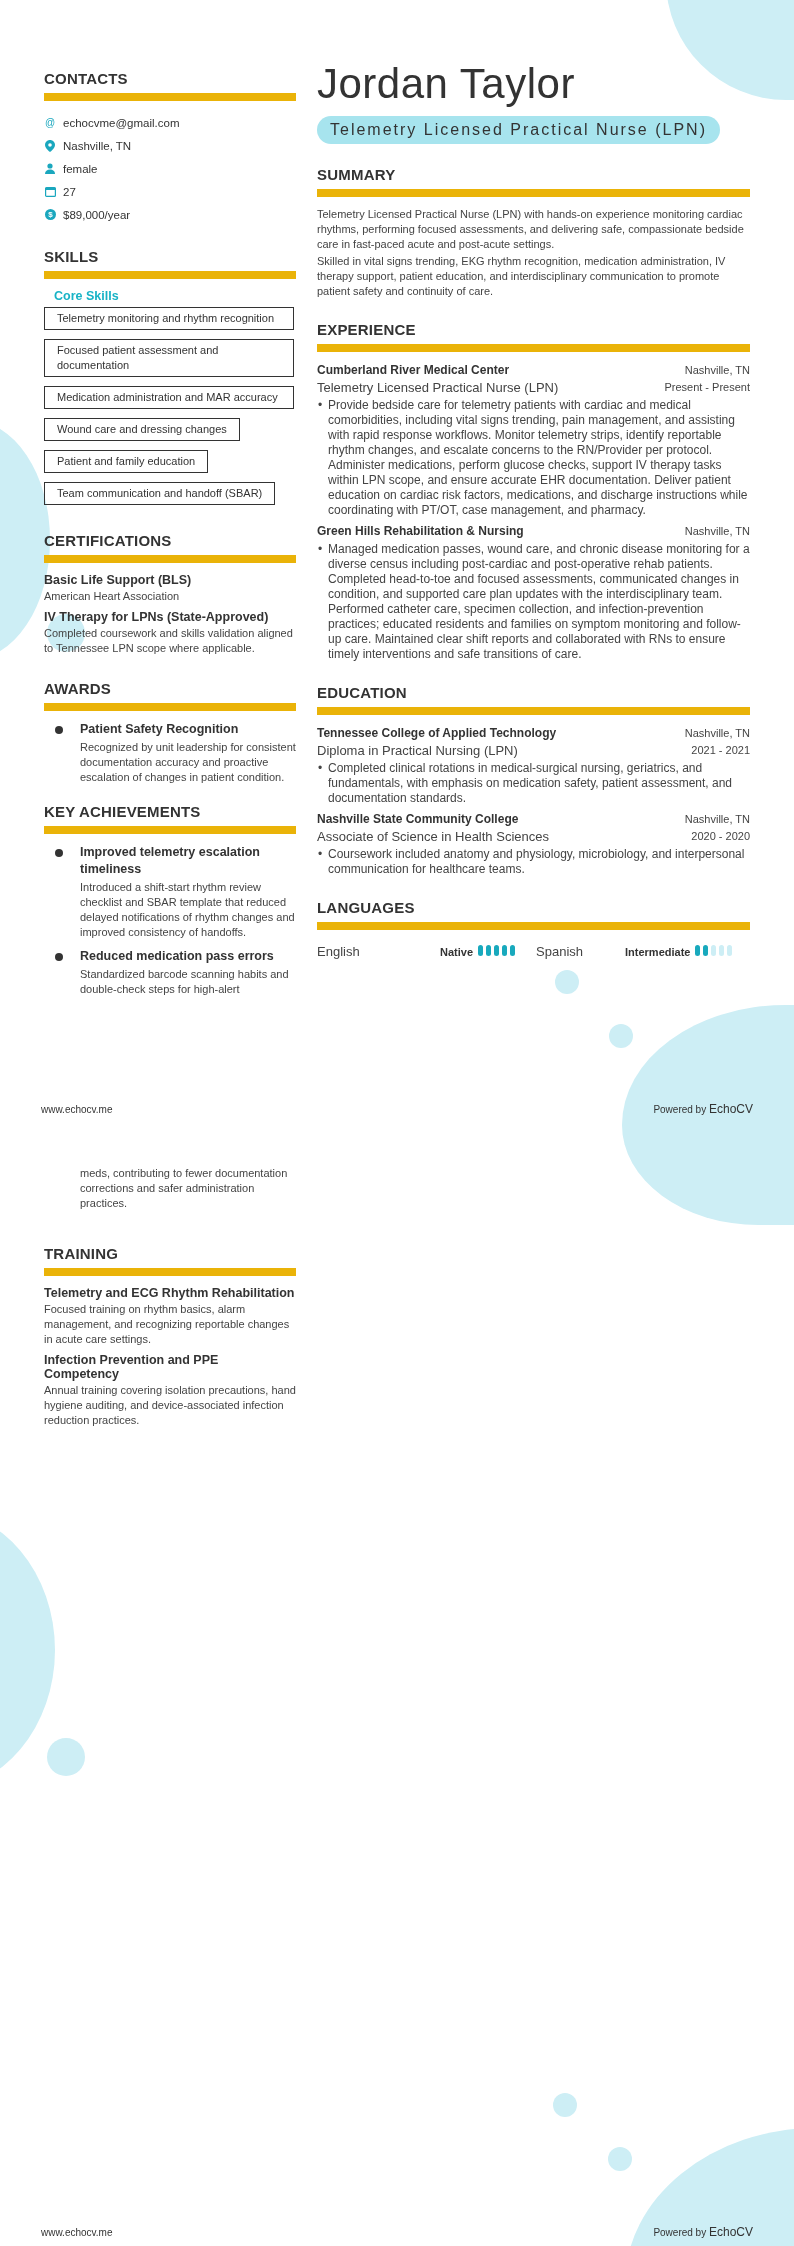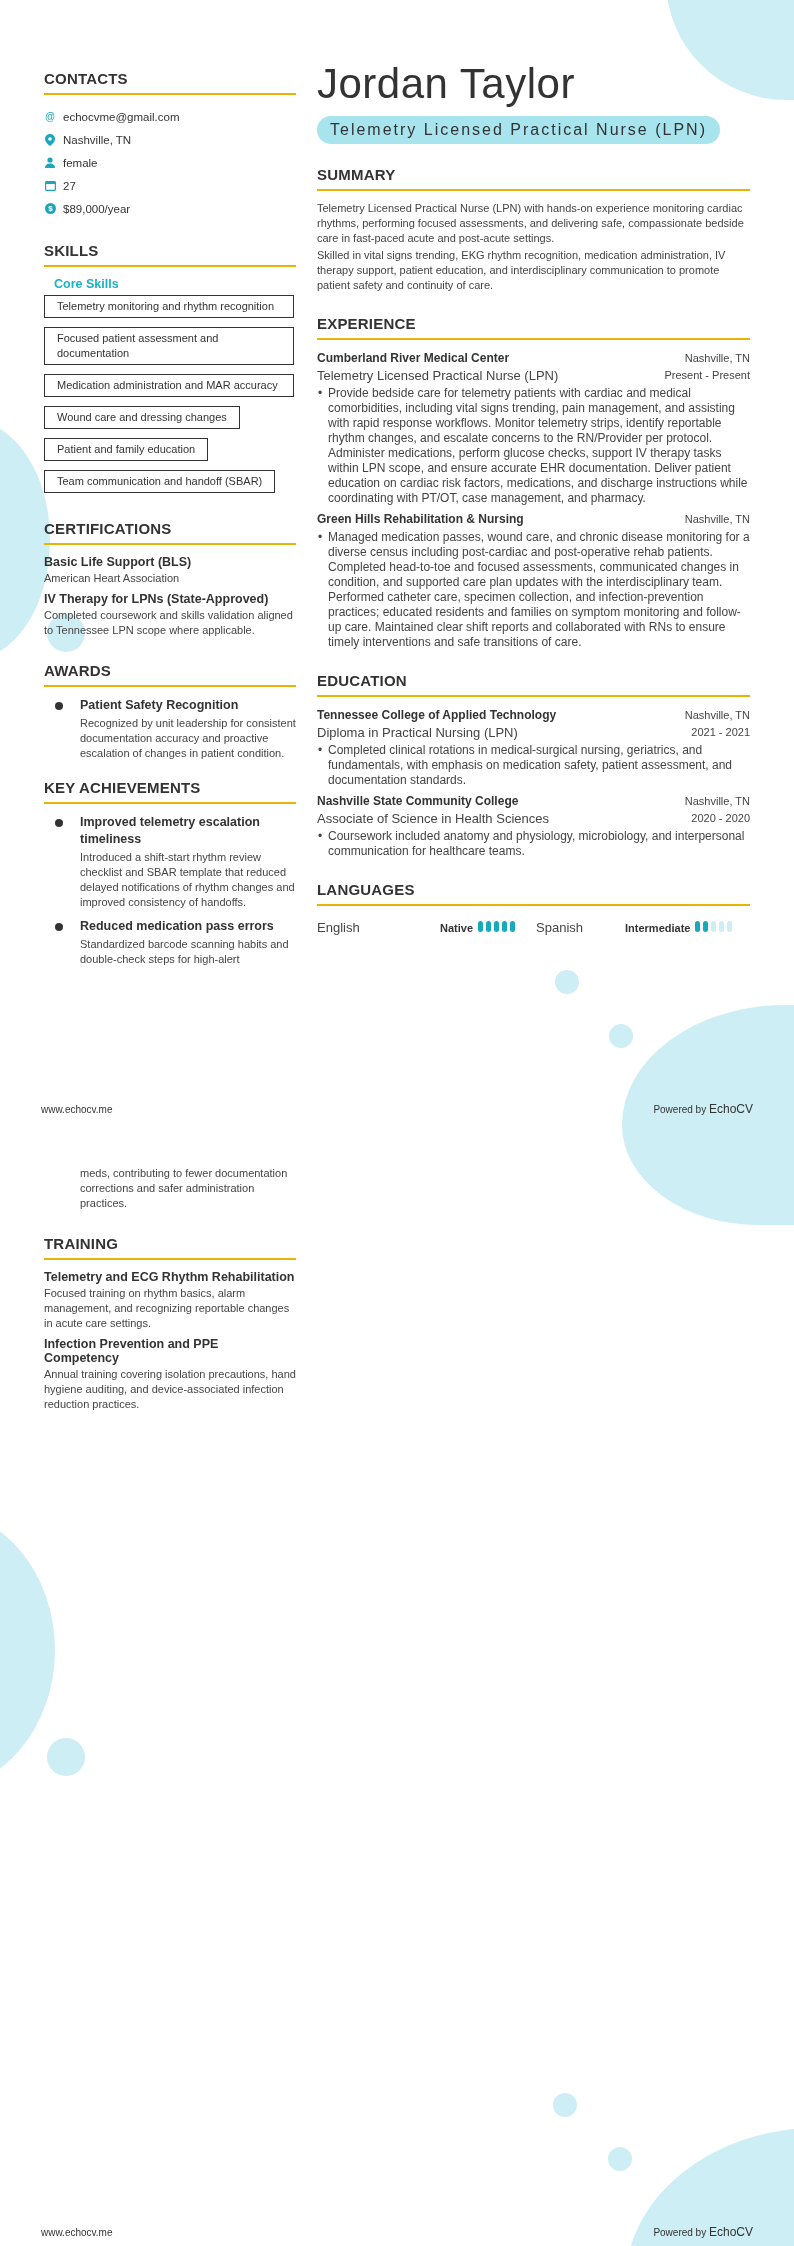--- a/index.html
+++ b/index.html
@@ -2,21 +2,21 @@
 <html><head>
 <meta charset="utf-8">
 <style>
   * { box-sizing: border-box; margin: 0; padding: 0; }
   html, body { width: 794px; background: #ffffff; }
   body { font-family: "Liberation Sans", "DejaVu Sans", sans-serif; color: #333; position: relative; height: 2246px; overflow: hidden; }
   .blob { position: absolute; background: #cdeef5; z-index: 0; }
   .page { position: absolute; left: 0; width: 794px; z-index: 1; }
   .col-left { position: absolute; left: 44px; width: 252px; }
   .col-right { position: absolute; left: 317px; width: 433px; }
-  .sec-title { font-size: 15px; font-weight: bold; color: #333; letter-spacing: 0.2px; padding-bottom: 6px; border-bottom: 2px solid #eab308; margin-bottom: 10px; }
+  .sec-title { font-size: 15px; font-weight: bold; color: #333; letter-spacing: 0.2px; padding-bottom: 6px; border-bottom: 8px solid #eab308; margin-bottom: 10px; }
   .contact-row { display: flex; align-items: center; font-size: 11.5px; color: #333; height: 23px; }
   .contact-row .ic { width: 12px; height: 12px; margin-right: 7px; display: inline-flex; align-items: center; justify-content: center; color: #1aa7be; font-size: 10px; }
   .sub-title { color: #18b3c6; font-weight: bold; font-size: 12.5px; margin: 6px 0 4px 10px; }
   .skill-box { border: 1px solid #333; font-size: 11px; line-height: 15px; padding: 3px 12px; margin-bottom: 9px; color: #333; display: inline-block; }
   .cert-name { font-weight: bold; font-size: 12.5px; color: #333; margin-top: 6px; }
   .cert-sub { font-size: 11px; color: #444; line-height: 15px; margin-top: 2px; }
   .bul-item { position: relative; padding-left: 36px; margin-bottom: 8px; }
   .bul-item .dot { position: absolute; left: 11px; top: 5px; width: 8px; height: 8px; border-radius: 50%; background: #333; }
   .bul-item .t { font-weight: bold; font-size: 12.5px; line-height: 17px; color: #333; }
   .bul-item .d { font-size: 11px; line-height: 15px; color: #444; margin-top: 2px; }
@@ -210,21 +210,21 @@
     </div>
   </div>
 
   <div class="footer-l" style="top:1104px;">www.echocv.me</div>
   <div class="footer-r" style="top:1102px;">
     <span>Powered by</span>
     <span class="brand">EchoCV</span>
   </div>
 
   <div class="col-left" style="top:1164px;">
-    <div class="bul-item" style="margin-bottom:24px;">
+    <div class="bul-item" style="margin-bottom:34px;">
       <div class="d">meds, contributing to fewer documentation corrections and safer administration practices.</div>
     </div>
 
     <div class="sec-title">TRAINING</div>
     <div>
       <div class="cert-name">Telemetry and ECG Rhythm Rehabilitation</div>
       <div class="cert-sub">Focused training on rhythm basics, alarm management, and recognizing reportable changes in acute care settings.</div>
     </div>
     <div>
       <div class="cert-name">Infection Prevention and PPE Competency</div>

